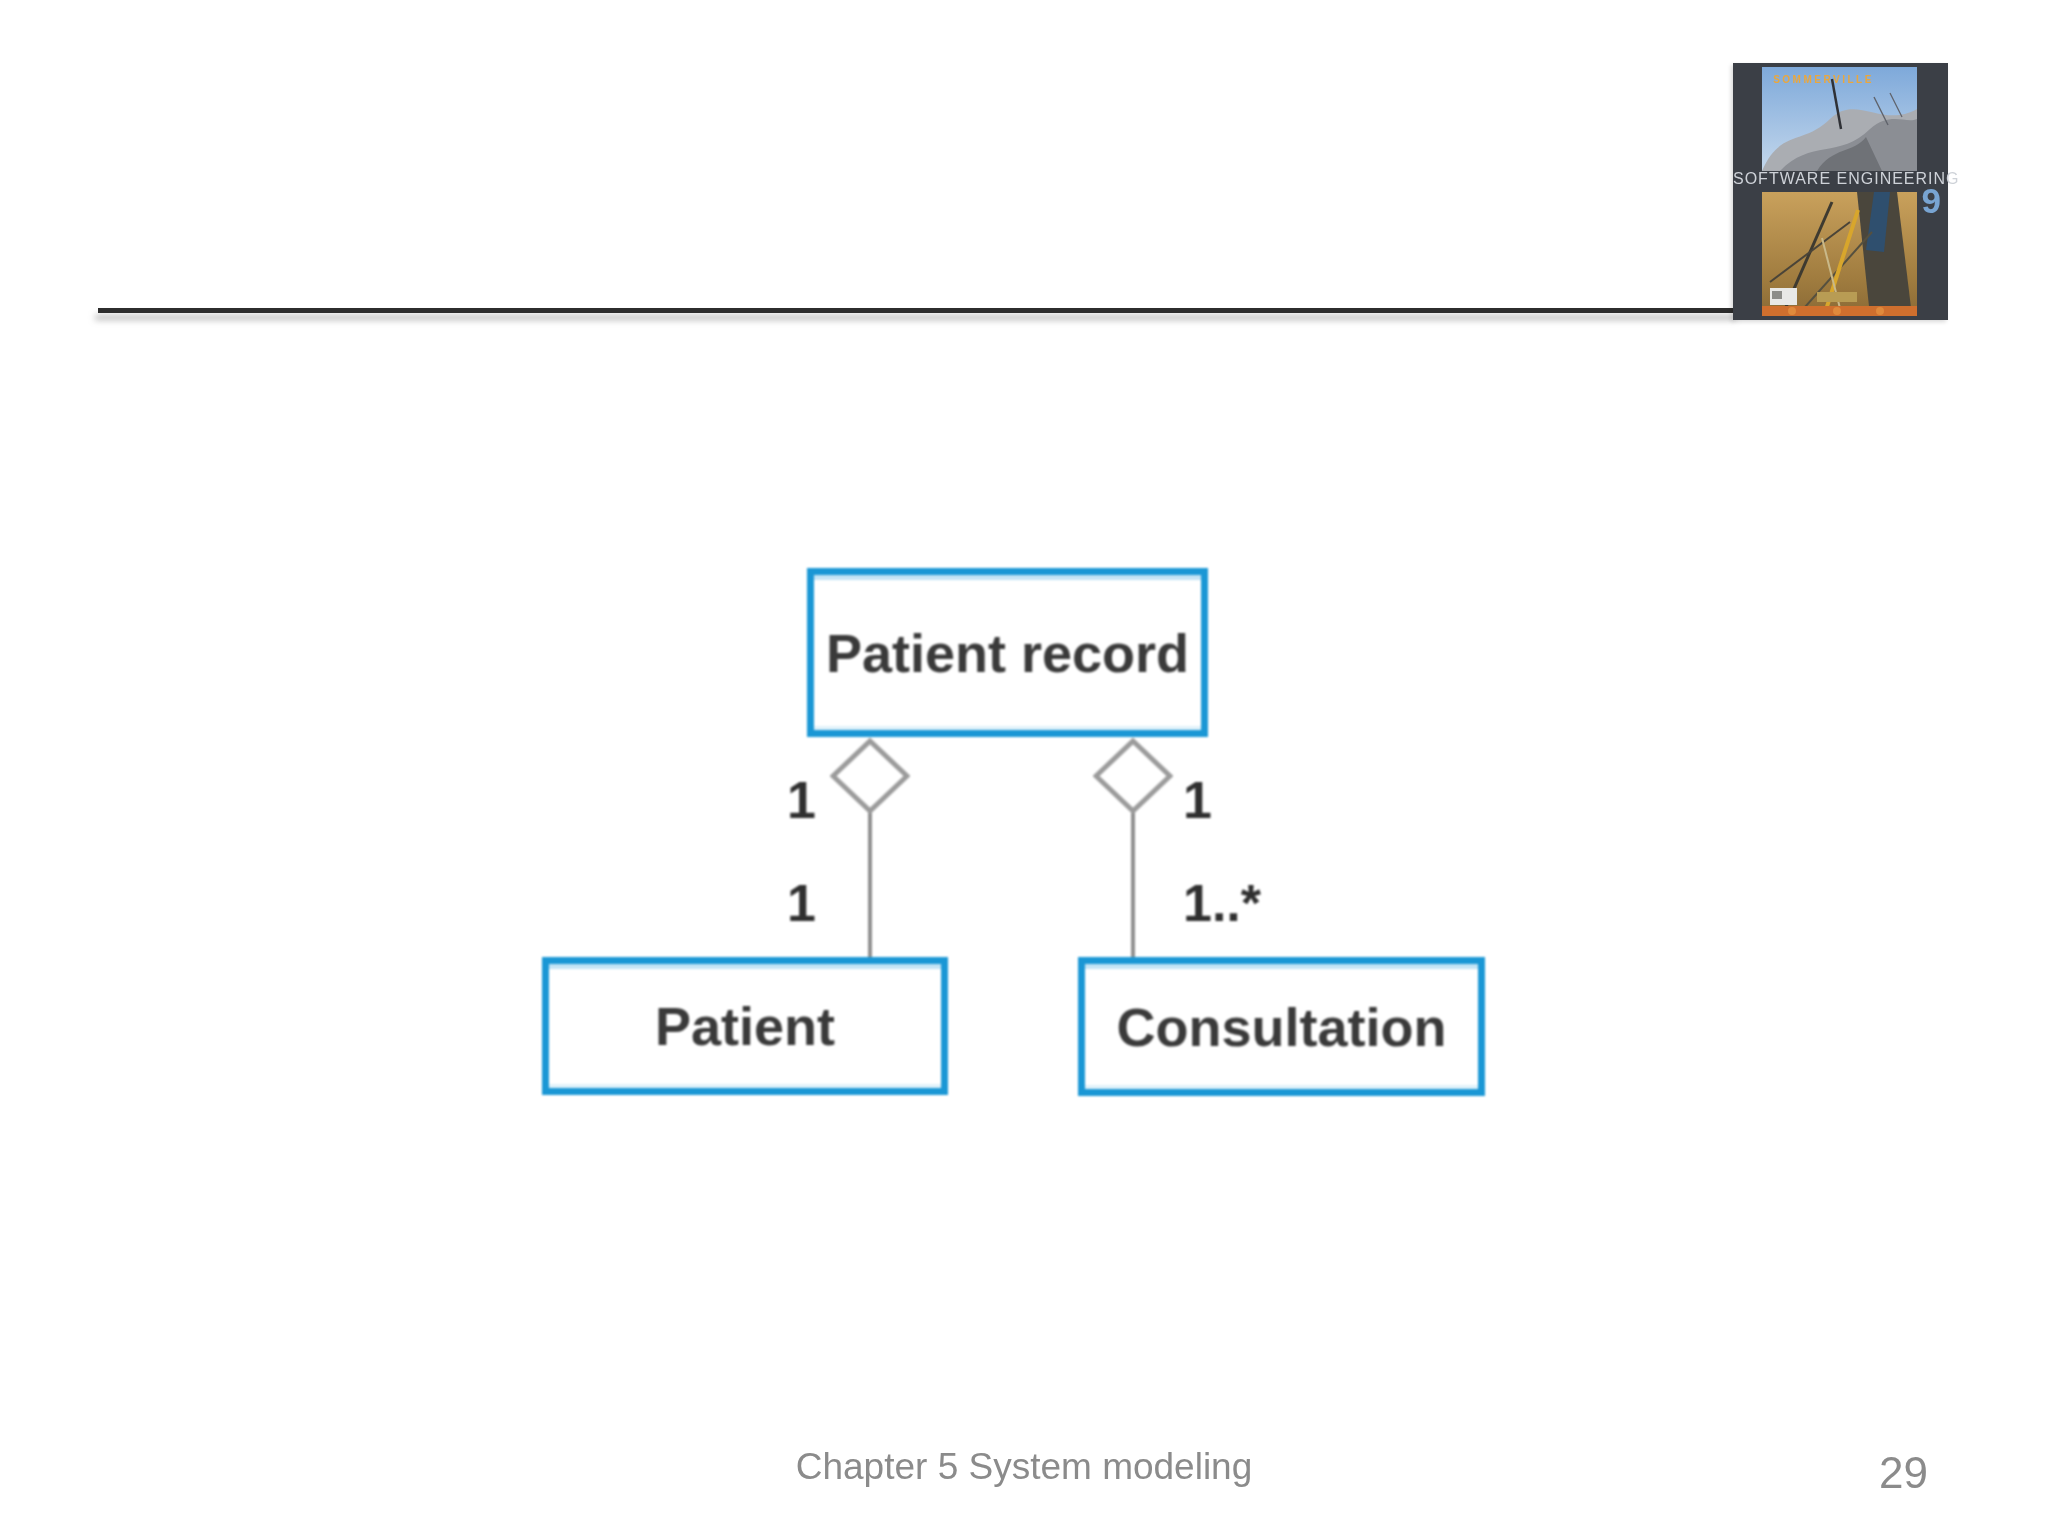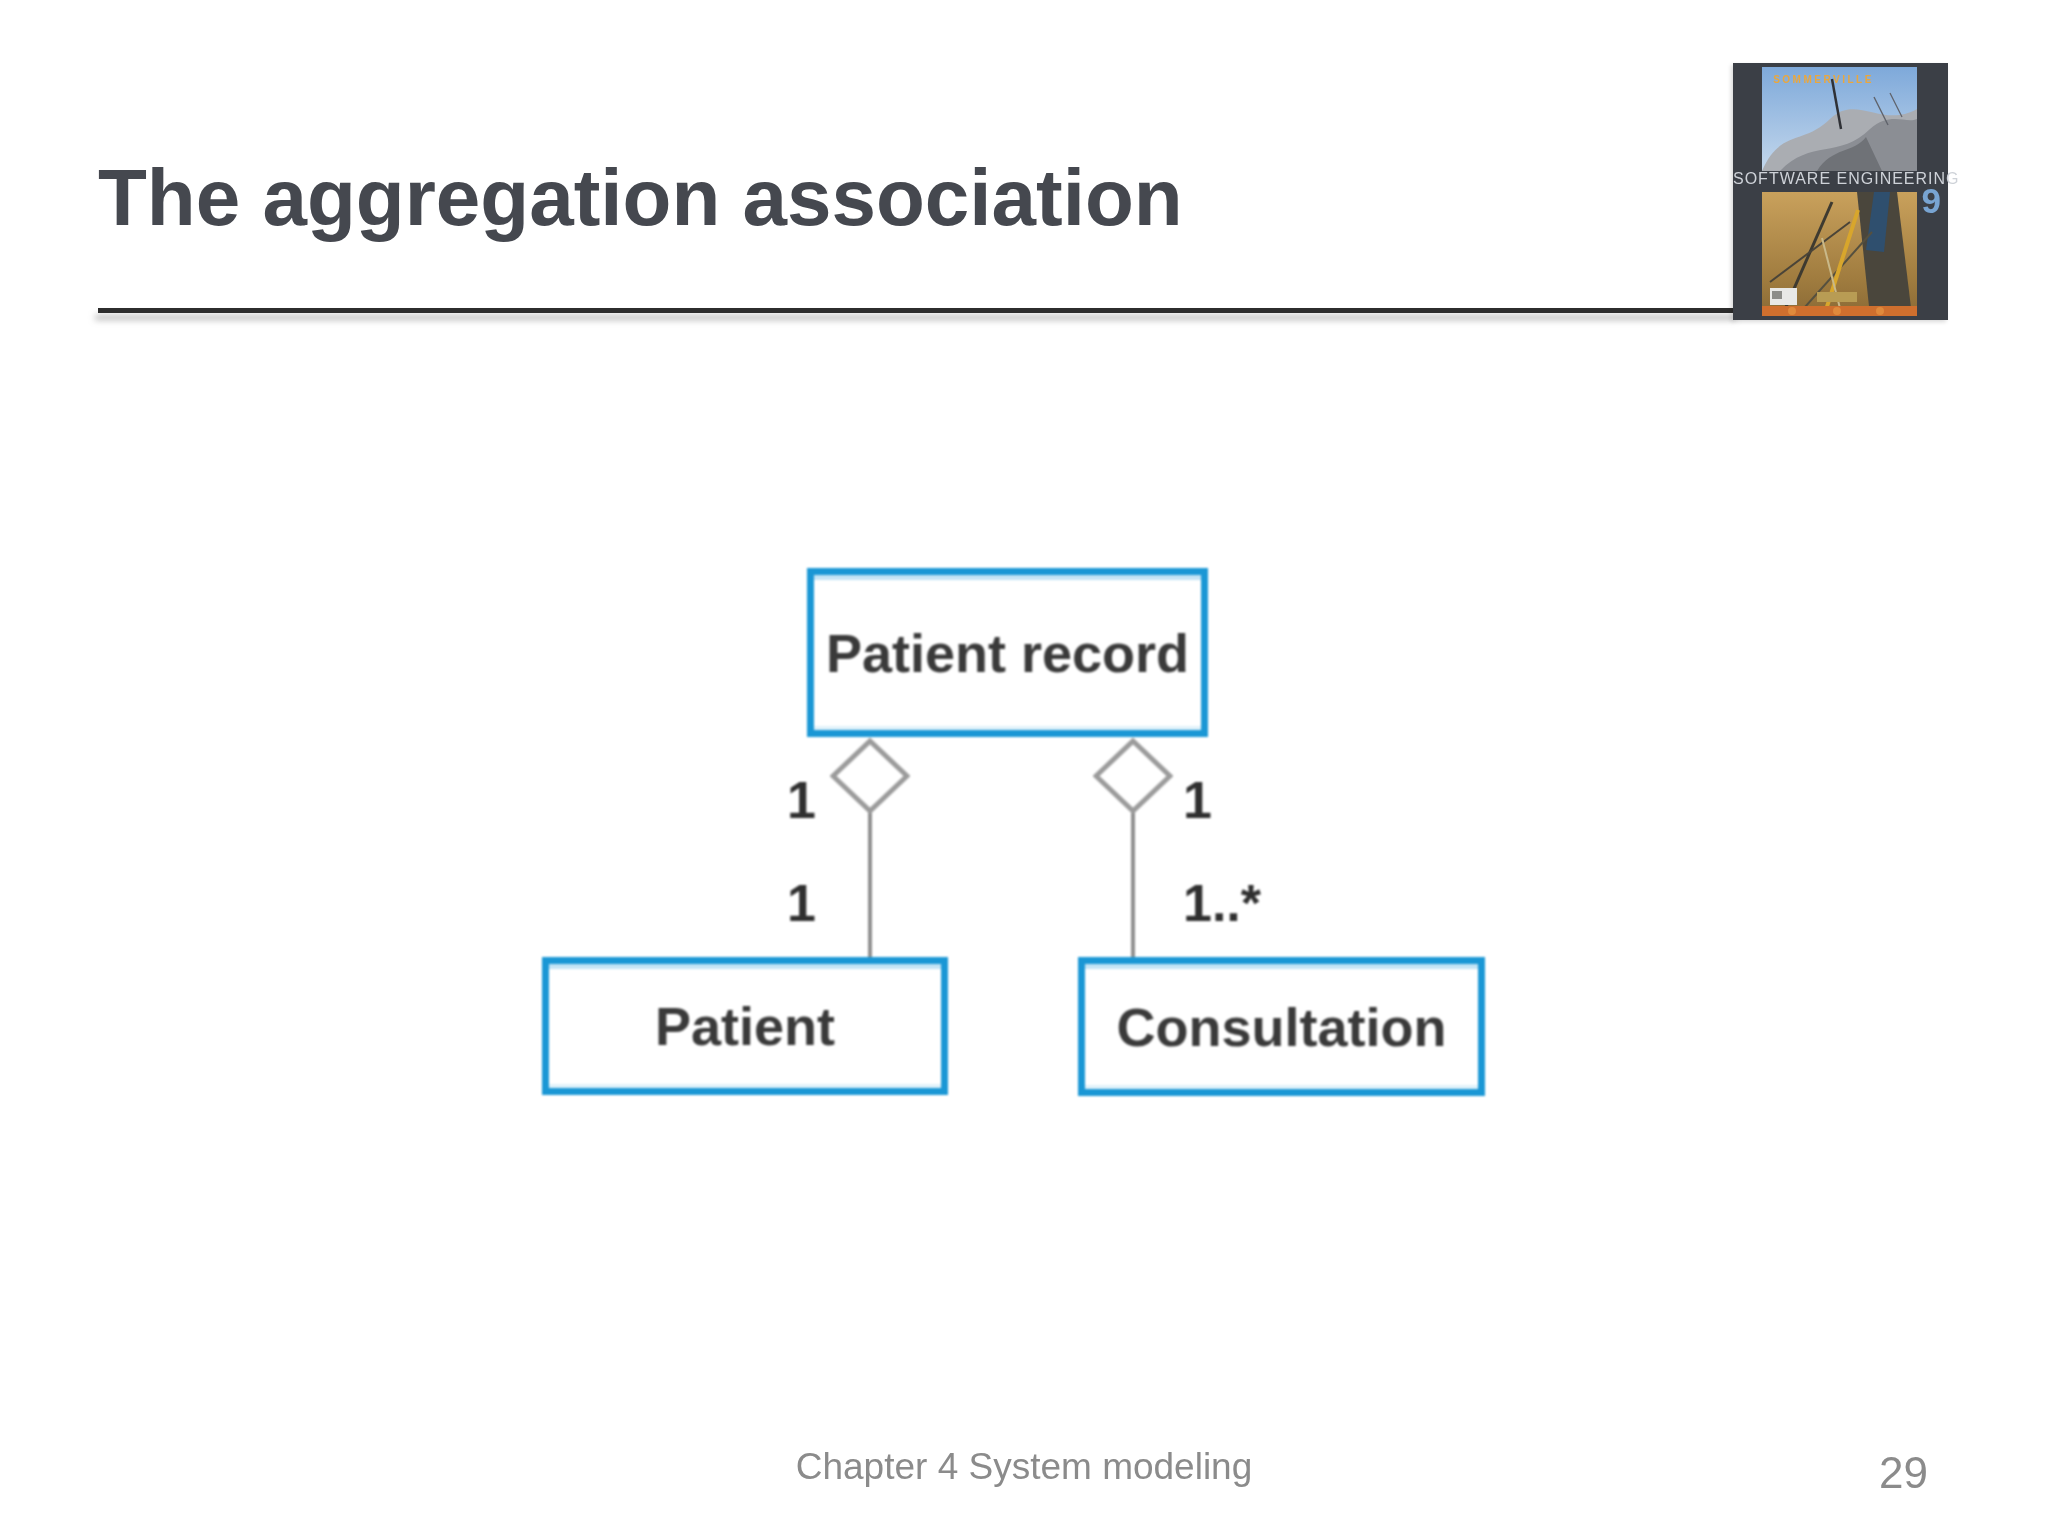--- a/index.html
+++ b/index.html
@@ -65,21 +65,20 @@
   }
   .pagenum{
     position:absolute;right:120px;top:1448px;font-size:44px;color:#8b8b8b;
   }
 </style>
 </head>
 <body>
 
 <div class="slide">
 
-  <h1 class="title">The aggregation association</h1>
   <div class="rule"></div>
 
   <div class="cover">
     <div class="cover-author">SOMMERVILLE</div>
     <svg class="cover-photo-top" viewBox="0 0 155 104" preserveAspectRatio="none">
       <defs>
         <linearGradient id="sky" x1="0" y1="0" x2="0" y2="1">
           <stop offset="0" stop-color="#7ea9da"></stop>
             <stop offset="1" stop-color="#c3d7ec"></stop>
         </linearGradient>
@@ -143,16 +142,16 @@
 
     <div class="cls cls-patient">
       <span>Patient</span>
     </div>
     <div class="cls cls-consultation">
       <span>Consultation</span>
     </div>
 
   </div>
 
-  <div class="footer">Chapter 4 System modeling</div>
+  <div class="footer">Chapter 5 System modeling</div>
   <div class="pagenum">29</div>
 
 </div>
 
 </body></html>

